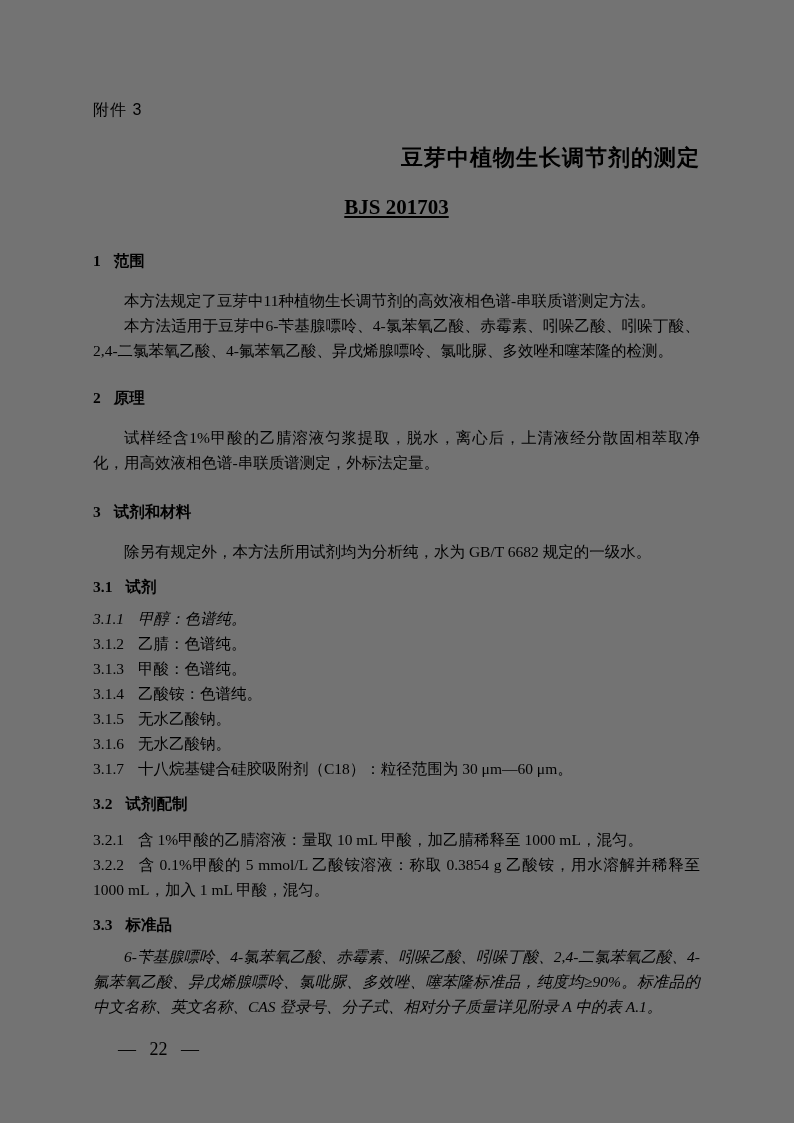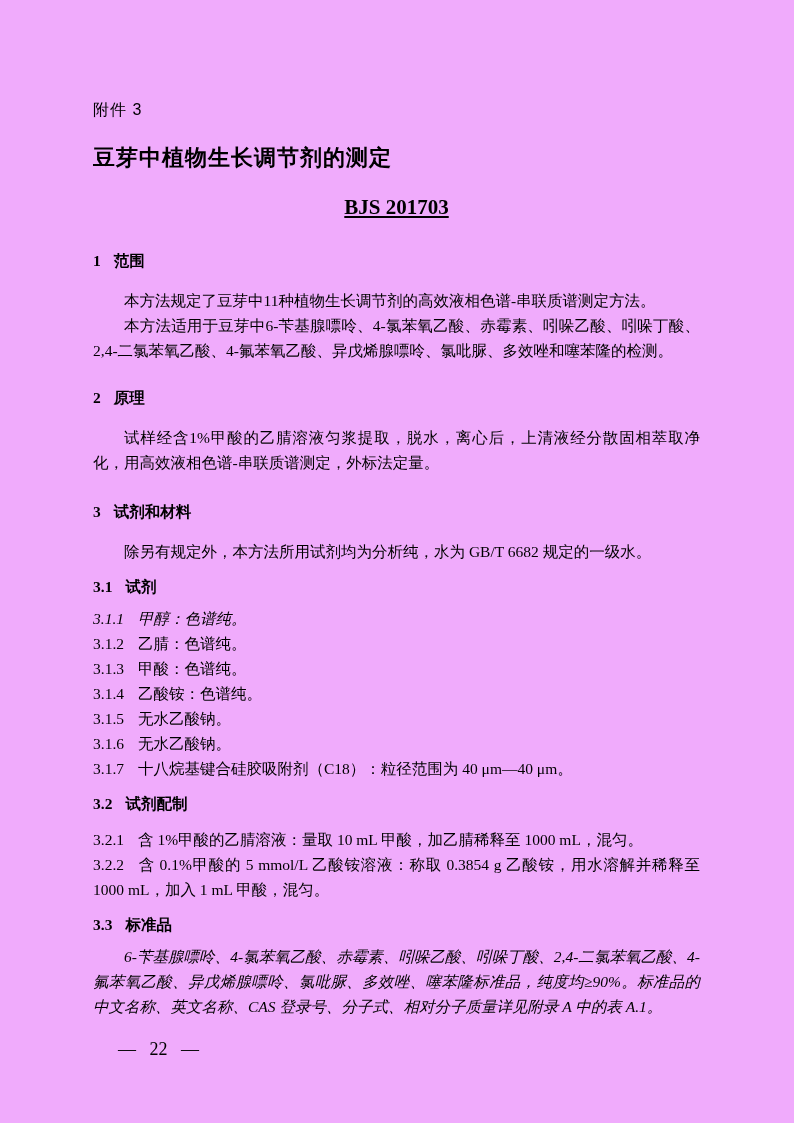--- a/index.html
+++ b/index.html
@@ -4,35 +4,35 @@
 <style>
   * { margin: 0; padding: 0; box-sizing: border-box; }
   html, body { background: #888; }
   body { font-family: "Liberation Serif", "DejaVu Serif", serif; color: #000; }
 
   .page {
     position: relative;
     width: 794px;
     height: 1123px;
     margin: 0 auto;
-    background: #f0abfc;
+    background: #737373;
     padding: 100px 94px 0 93px;
     overflow: hidden;
   }
 
   .attachment-label {
     font-family: "Liberation Sans", "DejaVu Sans", sans-serif;
     font-size: 16px;
     line-height: 20px;
     letter-spacing: 1px;
   }
 
   .doc-title {
     margin-top: 24px;
-    text-align: left;
+    text-align: right;
     font-size: 22px;
     line-height: 28px;
     font-weight: bold;
     letter-spacing: 1px;
   }
 
   .doc-code {
     margin-top: 22px;
     text-align: center;
     font-size: 21px;
@@ -125,21 +125,21 @@
   <p class="clause">
     <span class="c-no">3.1.4</span><span class="c-text">乙酸铵：色谱纯。</span>
   </p>
   <p class="clause">
     <span class="c-no">3.1.5</span><span class="c-text">无水乙酸钠。</span>
   </p>
   <p class="clause">
     <span class="c-no">3.1.6</span><span class="c-text">无水乙酸钠。</span>
   </p>
   <p class="clause">
-    <span class="c-no">3.1.7</span><span class="c-text">十八烷基键合硅胶吸附剂（C18）：粒径范围为 40 μm—40 μm。</span>
+    <span class="c-no">3.1.7</span><span class="c-text">十八烷基键合硅胶吸附剂（C18）：粒径范围为 30 μm—60 μm。</span>
   </p>
 
   <div class="sec-h mt12">
     <span class="h-no">3.2</span><span class="h-title">试剂配制</span>
   </div>
   <p class="clause mt12">
     <span class="c-no">3.2.1</span><span class="c-text">含 1%甲酸的乙腈溶液：量取 10 mL 甲酸，加乙腈稀释至 1000 mL，混匀。</span>
   </p>
   <p class="clause">
     <span class="c-no">3.2.2</span><span class="c-text">含 0.1%甲酸的 5 mmol/L 乙酸铵溶液：称取 0.3854 g 乙酸铵，用水溶解并稀释至 1000 mL，加入 1 mL 甲酸，混匀。</span>

